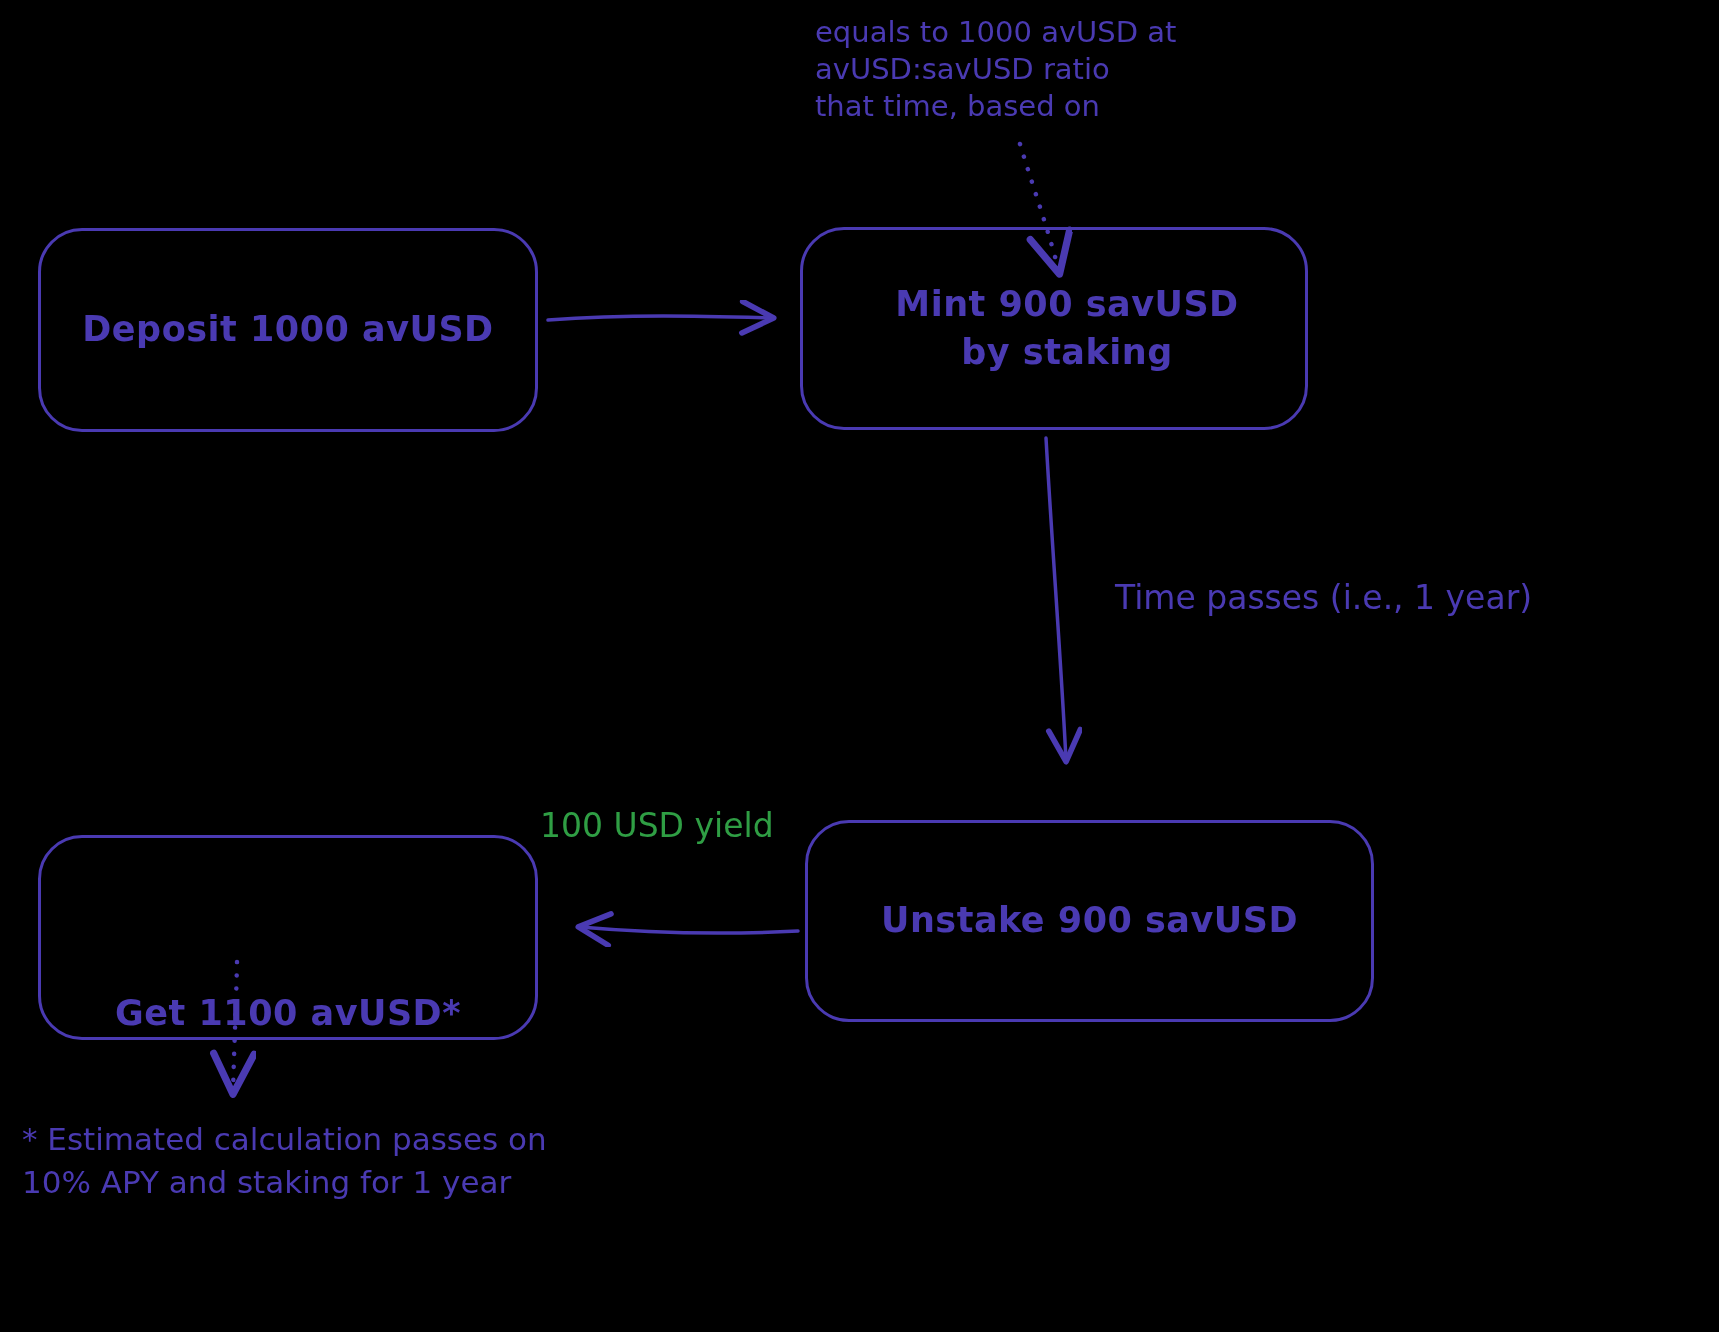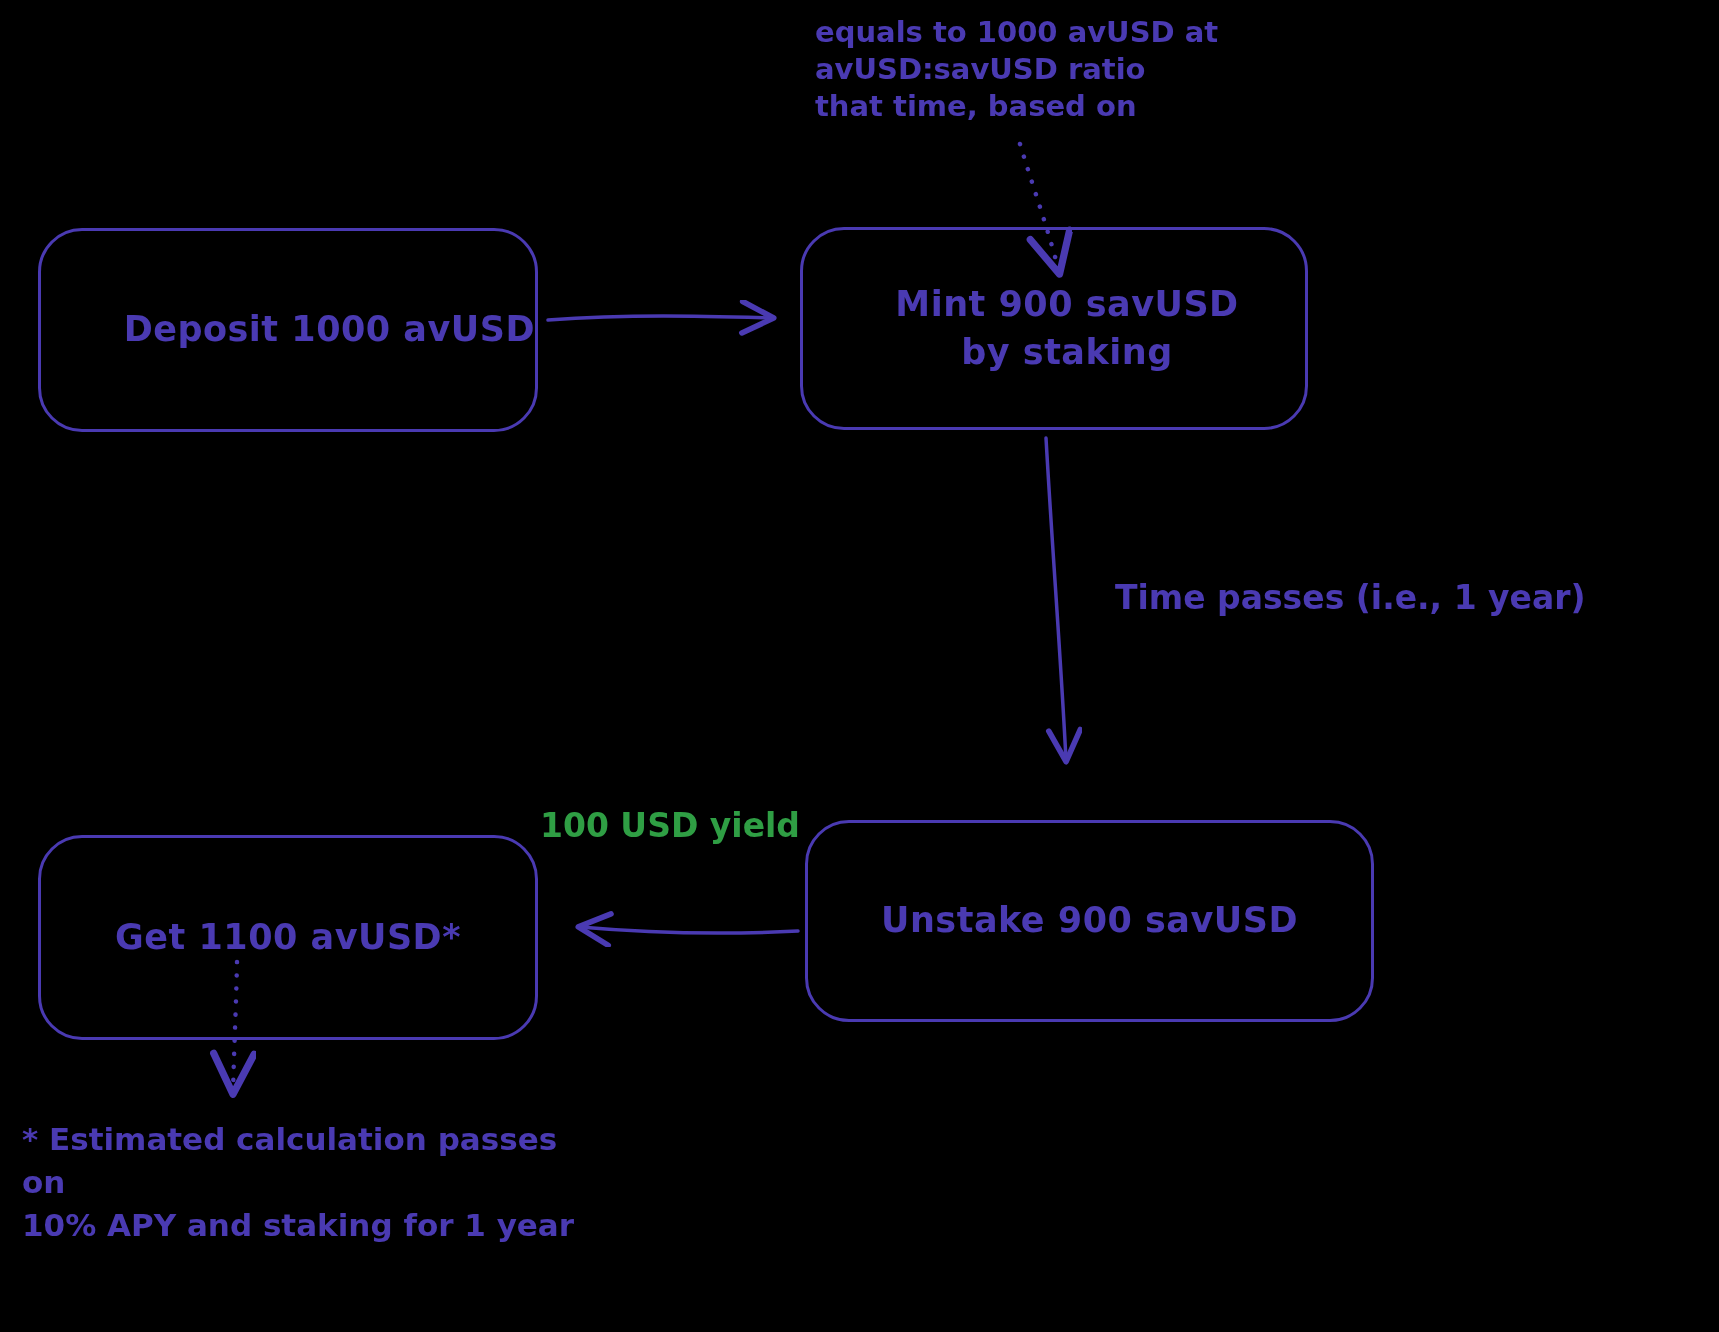--- a/index.html
+++ b/index.html
@@ -22,28 +22,28 @@
     border-radius:44px;
     display:flex;flex-direction:column;
     align-items:center;justify-content:center;
     color:var(--primary);
     font-size:35px;font-weight:bold;
     letter-spacing:.5px;text-align:center;
     line-height:1.35;
     box-sizing:border-box;
     background:transparent;
   }
-  .node-deposit{left:38px;top:228px;width:500px;height:204px;align-items:flex-end;}
+  .node-deposit{left:38px;top:228px;width:500px;height:204px;}
   .node-mint{left:800px;top:227px;width:508px;height:203px;padding-left:26px;}
   .node-unstake{left:805px;top:820px;width:569px;height:202px;}
-  .node-get{left:38px;top:835px;width:500px;height:205px;}
+  .node-get{left:38px;top:835px;width:500px;height:205px;justify-content:flex-end;}
   .floating-label{
     position:absolute;
     color:var(--primary);
-    font-weight:bold;
+    font-weight:normal;
     white-space:nowrap;
   }
   .ratio-note{
     left:815px;top:14px;
     font-size:29px;line-height:37px;
     white-space:normal;width:420px;
   }
   .time-label{left:1115px;top:578px;font-size:33px;}
   .yield-label{left:540px;top:806px;font-size:33px;color:var(--green);}
   .footnote{

